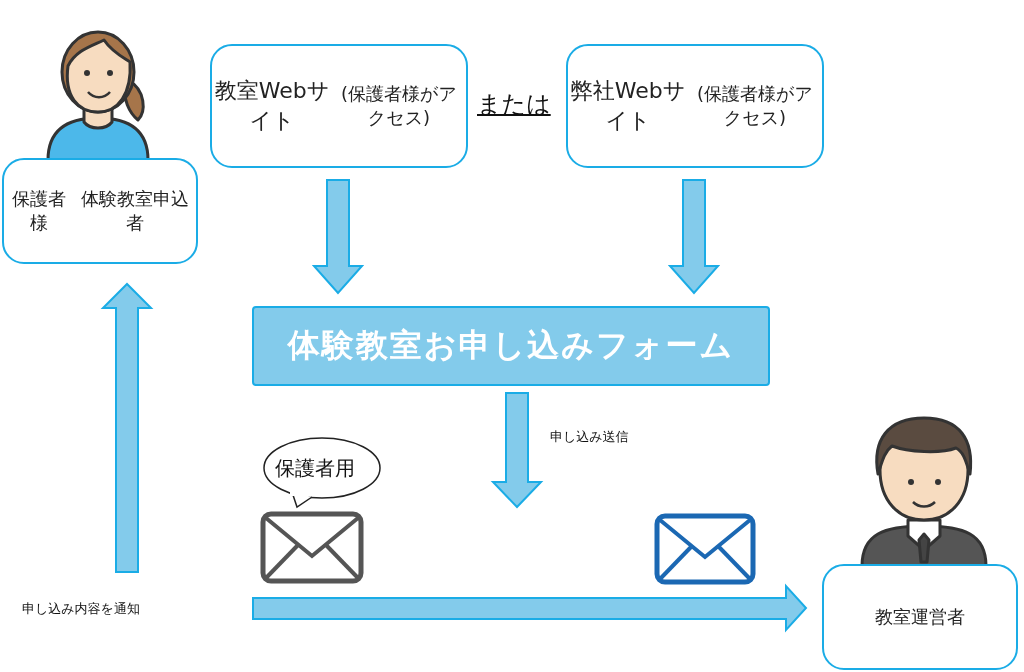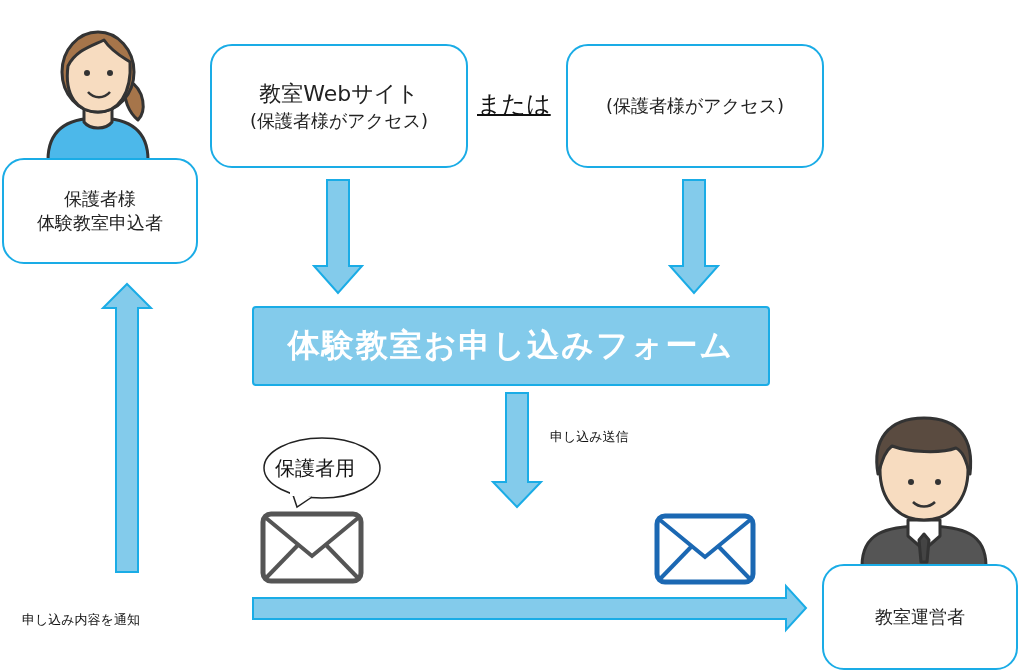--- a/index.html
+++ b/index.html
@@ -1,20 +1,20 @@
 <!DOCTYPE html>
 <html><head>
 <meta charset="utf-8">
 <style>
   html, body { margin:0; padding:0; background:#ffffff; }
   body { width:1024px; height:672px; position:relative; overflow:hidden;
          font-family:"DejaVu Sans", "Liberation Sans", sans-serif; color:#222; }
   .box { position:absolute; box-sizing:border-box; border:2px solid #1aace6;
-         border-radius:22px; background:#fff; display:flex; flex-direction:column;
-         align-items:center; justify-content:center; }
+         border-radius:22px; background:#fff; display:flex; flex-direction:row;
+         align-items:center; justify-content:center; text-align:center; }
   .t1 { font-size:22px; line-height:1.35; }
   .t2 { font-size:18px; line-height:1.35; }
   svg.layer { position:absolute; left:0; top:0; }
   .form-box { position:absolute; left:252px; top:306px; width:518px; height:80px;
               box-sizing:border-box; background:#83cbeb; border:2px solid #1aace6;
               border-radius:4px; display:flex; align-items:center; justify-content:center;
               color:#fff; font-size:32px; font-weight:bold; letter-spacing:2px; }
   .label { position:absolute; font-size:13px; color:#111; white-space:nowrap; }
 </style>
 </head>
@@ -81,28 +81,29 @@
 </div>
 
 <div class="box" style="left:210px; top:44px; width:258px; height:124px;">
   <div class="t1">教室Webサイト</div>
   <div class="t2">(保護者様がアクセス)</div>
 </div>
 
 <div class="label" style="left:477px; top:88px; font-size:24px;text-decoration:underline;">または</div>
 
 <div class="box" style="left:566px; top:44px; width:258px; height:124px;">
+  <div class="t1">弊社Webサイト</div>
   <div class="t2">(保護者様がアクセス)</div>
 </div>
 
 <div class="form-box">
   <span>体験教室お申し込みフォーム</span>
 </div>
 
 <div class="label" style="left:550px; top:428px;">申し込み送信</div>
 
 <div class="label" style="left:275px; top:455px; font-size:20px;">保護者用</div>
 
-<div class="label" style="left:22px; top:600px;margin-top:11px;">申し込み内容を通知</div>
+<div class="label" style="left:22px; top:600px;">申し込み内容を通知</div>
 
 <div class="box" style="left:822px; top:564px; width:196px; height:106px;">
   <div class="t2">教室運営者</div>
 </div>
 
 </body></html>

